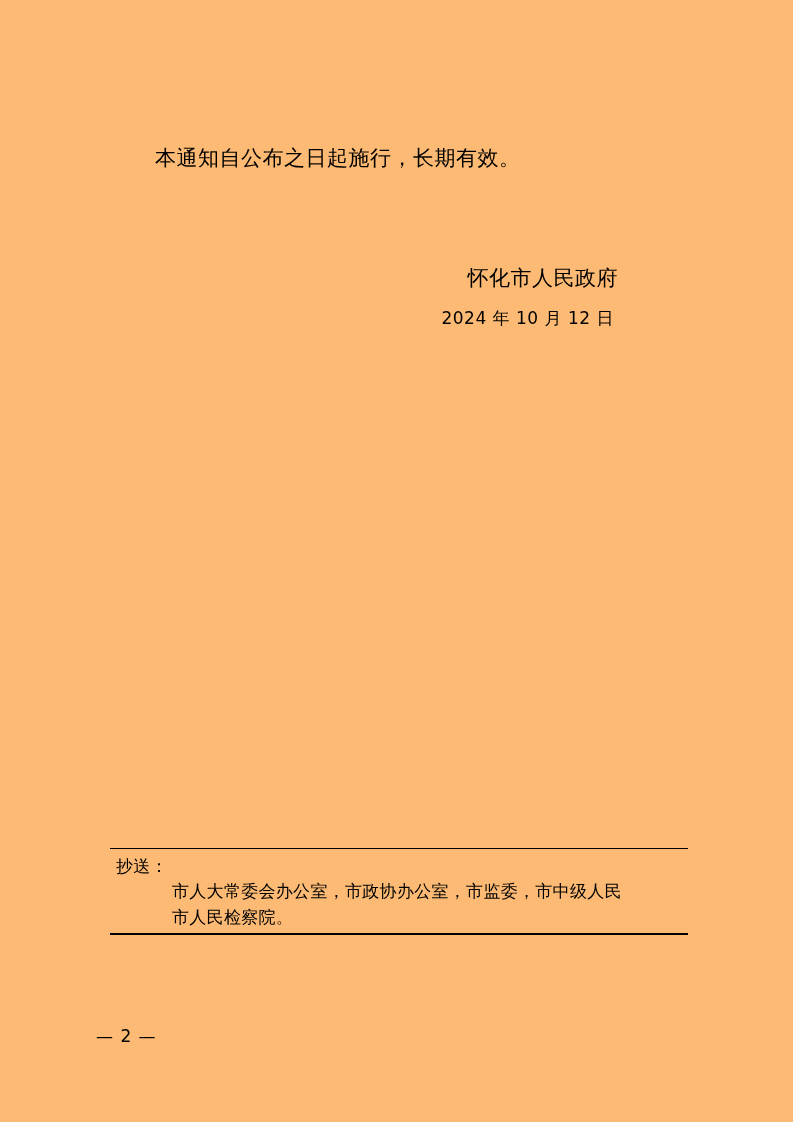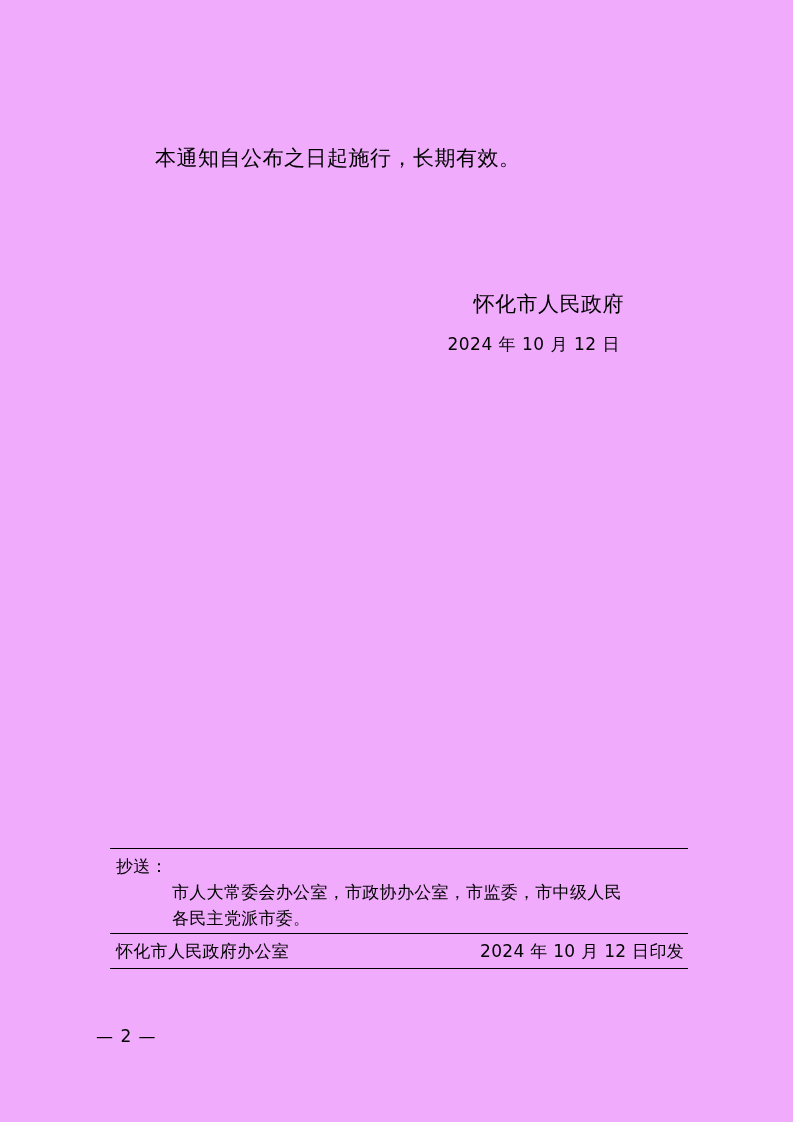--- a/index.html
+++ b/index.html
@@ -8,21 +8,21 @@
     background: #ffffff;
   }
   body {
     font-family: "DejaVu Sans", "Liberation Sans", sans-serif;
     color: #000000;
   }
   .page {
     position: relative;
     width: 793px;
     height: 1122px;
-    background: #f0abfc;
+    background: #fdba74;
     overflow: hidden;
     box-sizing: border-box;
   }
 
   
   .body-block {
     position: absolute;
     left: 113px;
     top: 140px;
     width: 570px;
@@ -30,27 +30,26 @@
   .para {
     font-size: 21px;
     line-height: 36px;
     text-indent: 42px;
     letter-spacing: 0.5px;
   }
 
   
   .signature-block {
     position: absolute;
-    left: 119px;
+    left: 113px;
     top: 258px;
     width: 570px;
     text-align: right;
     padding-right: 65px;
     box-sizing: border-box;
-    margin-top: 26px;
   }
   .sig-line {
     font-size: 21px;
     line-height: 40px;
     letter-spacing: 0.5px;
   }
   .sig-date {
     font-size: 17px;
     line-height: 40px;
     letter-spacing: 0.5px;
@@ -87,20 +86,21 @@
   }
   .dist-label {
     white-space: nowrap;
     padding-left: 6px;
   }
   .dist-values {
     flex: 1;
   }
   .dist-extra {
     padding-left: 62px;
+    font-family: Liberation Serif, serif;
   }
   .issuer-row {
     display: flex;
     justify-content: space-between;
     align-items: center;
     font-size: 17px;
     line-height: 30px;
     padding: 2px 4px 2px 6px;
     letter-spacing: 0.3px;
   }
@@ -128,25 +128,21 @@
     <div class="sig-date">2024 年 10 月 12 日</div>
   </div>
 
   <div class="footer-block">
     <div class="rule"></div>
     <div class="dist">
       <div class="dist-row">
         <span class="dist-label">抄送：</span>
       </div>
       <div class="dist-extra">市人大常委会办公室，市政协办公室，市监委，市中级人民</div>
-      <div class="dist-extra">各民主党派市委。</div>
+      <div class="dist-extra">市人民检察院。</div>
     </div>
     <div class="rule-thin"></div>
-    <div class="issuer-row">
-      <span>怀化市人民政府办公室</span>
-      <span>2024 年 10 月 12 日印发</span>
-    </div>
     <div class="rule"></div>
   </div>
 
   <div class="page-number">— 2 —</div>
 
 </div>
 
 </body></html>

